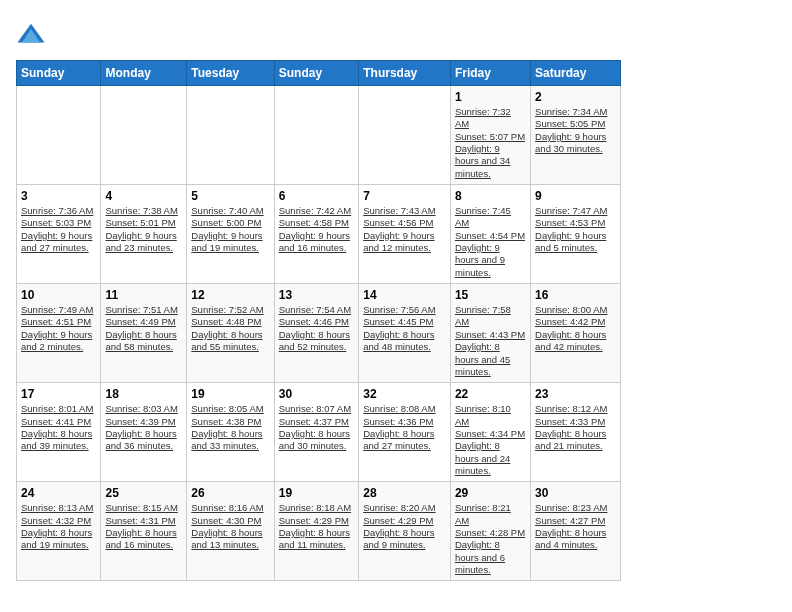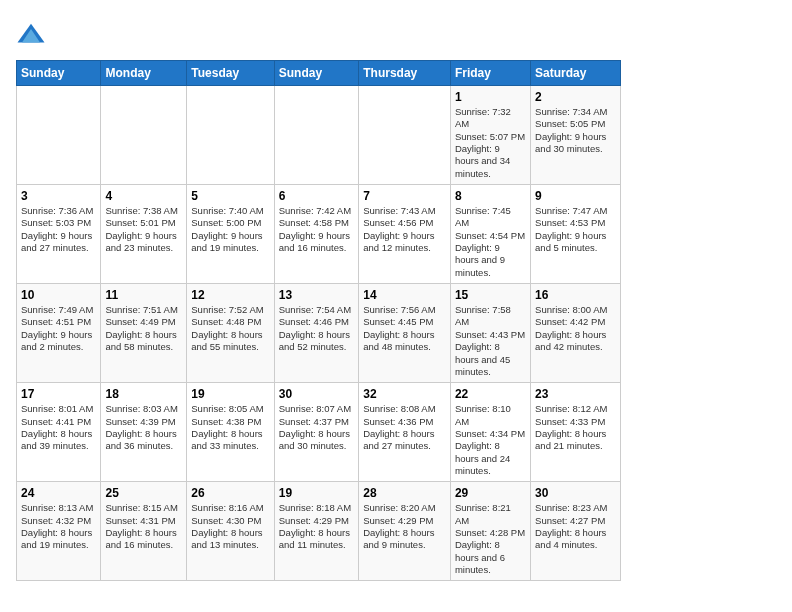--- a/index.html
+++ b/index.html
@@ -82,20 +82,21 @@
     }
     .day-number {
       font-weight: bold;
       font-size: 12px;
       margin-bottom: 2px;
     }
     .day-info {
       font-size: 9.5px;
       color: #333;
       line-height: 1.3;
+      text-decoration: underline;
     }
     .empty-cell {
       background: #fff !important;
     }
   </style>
 </head>
 <body>
 
 <div class="page">
   <div class="header-area">

